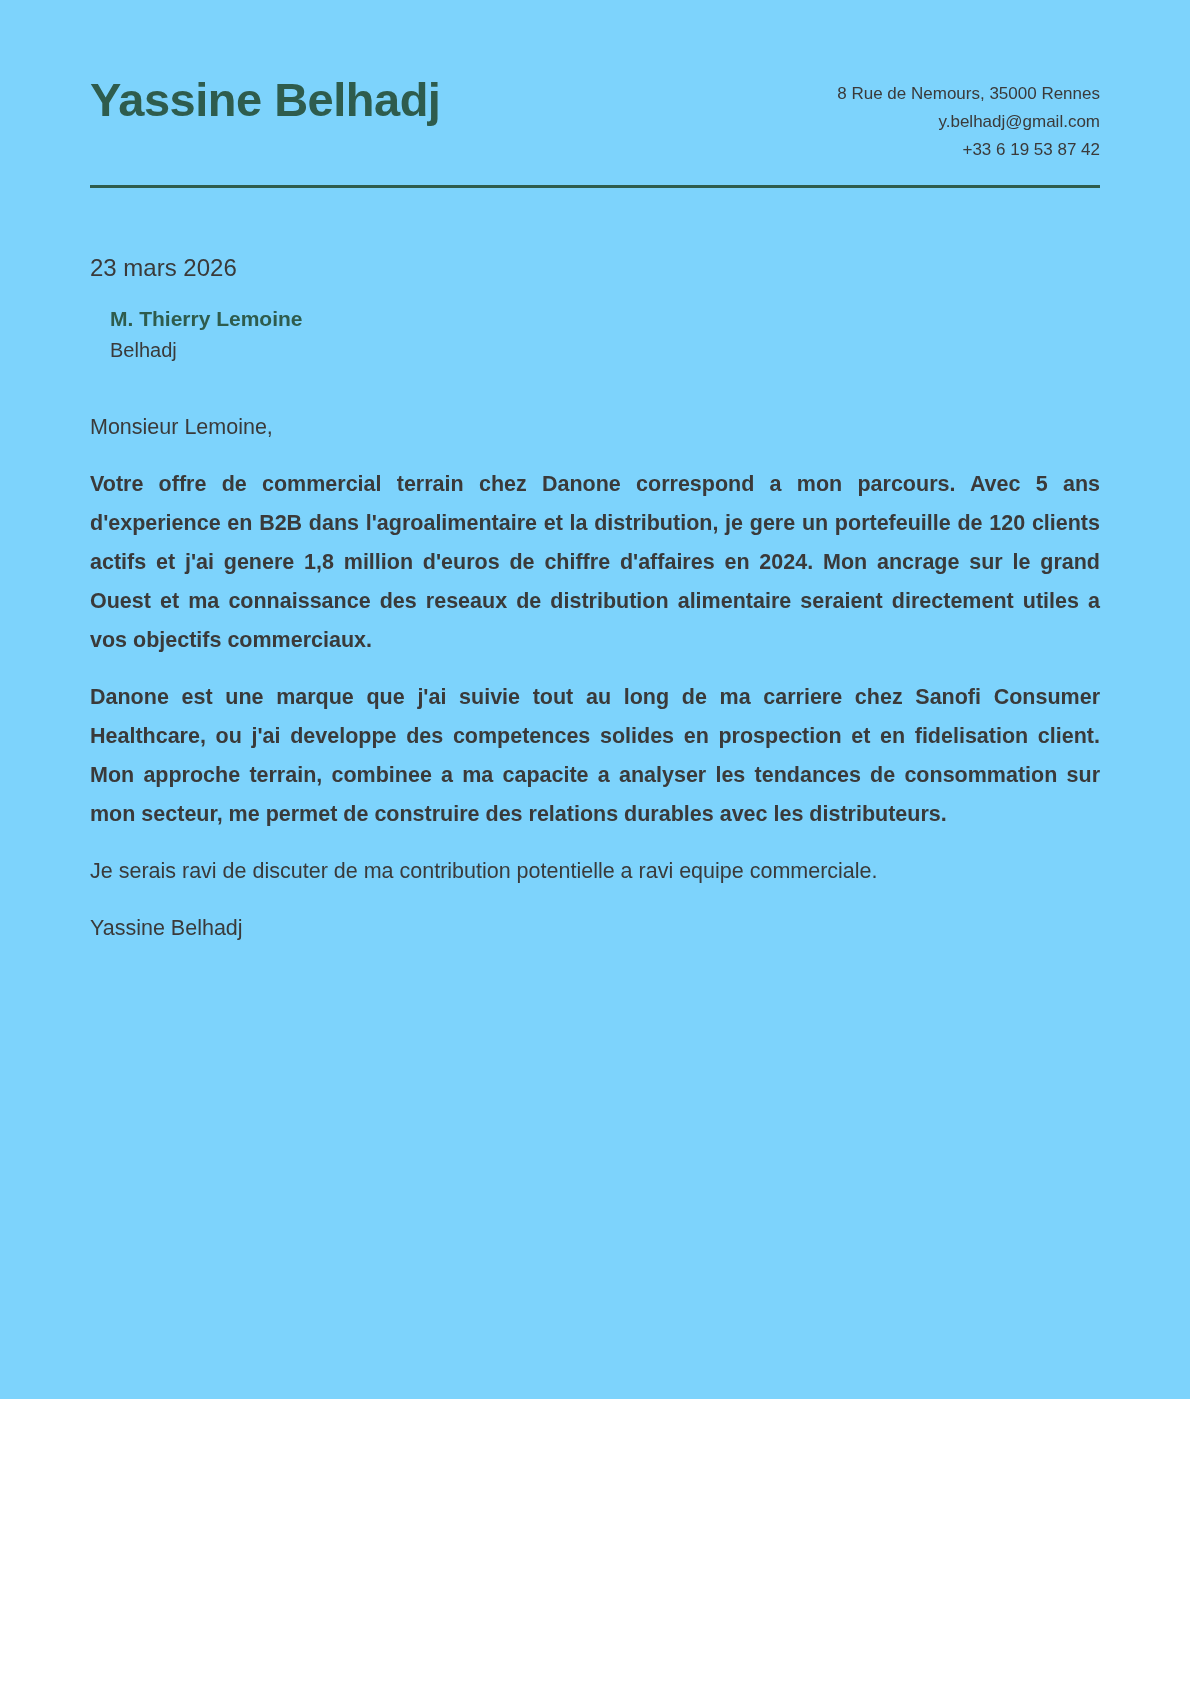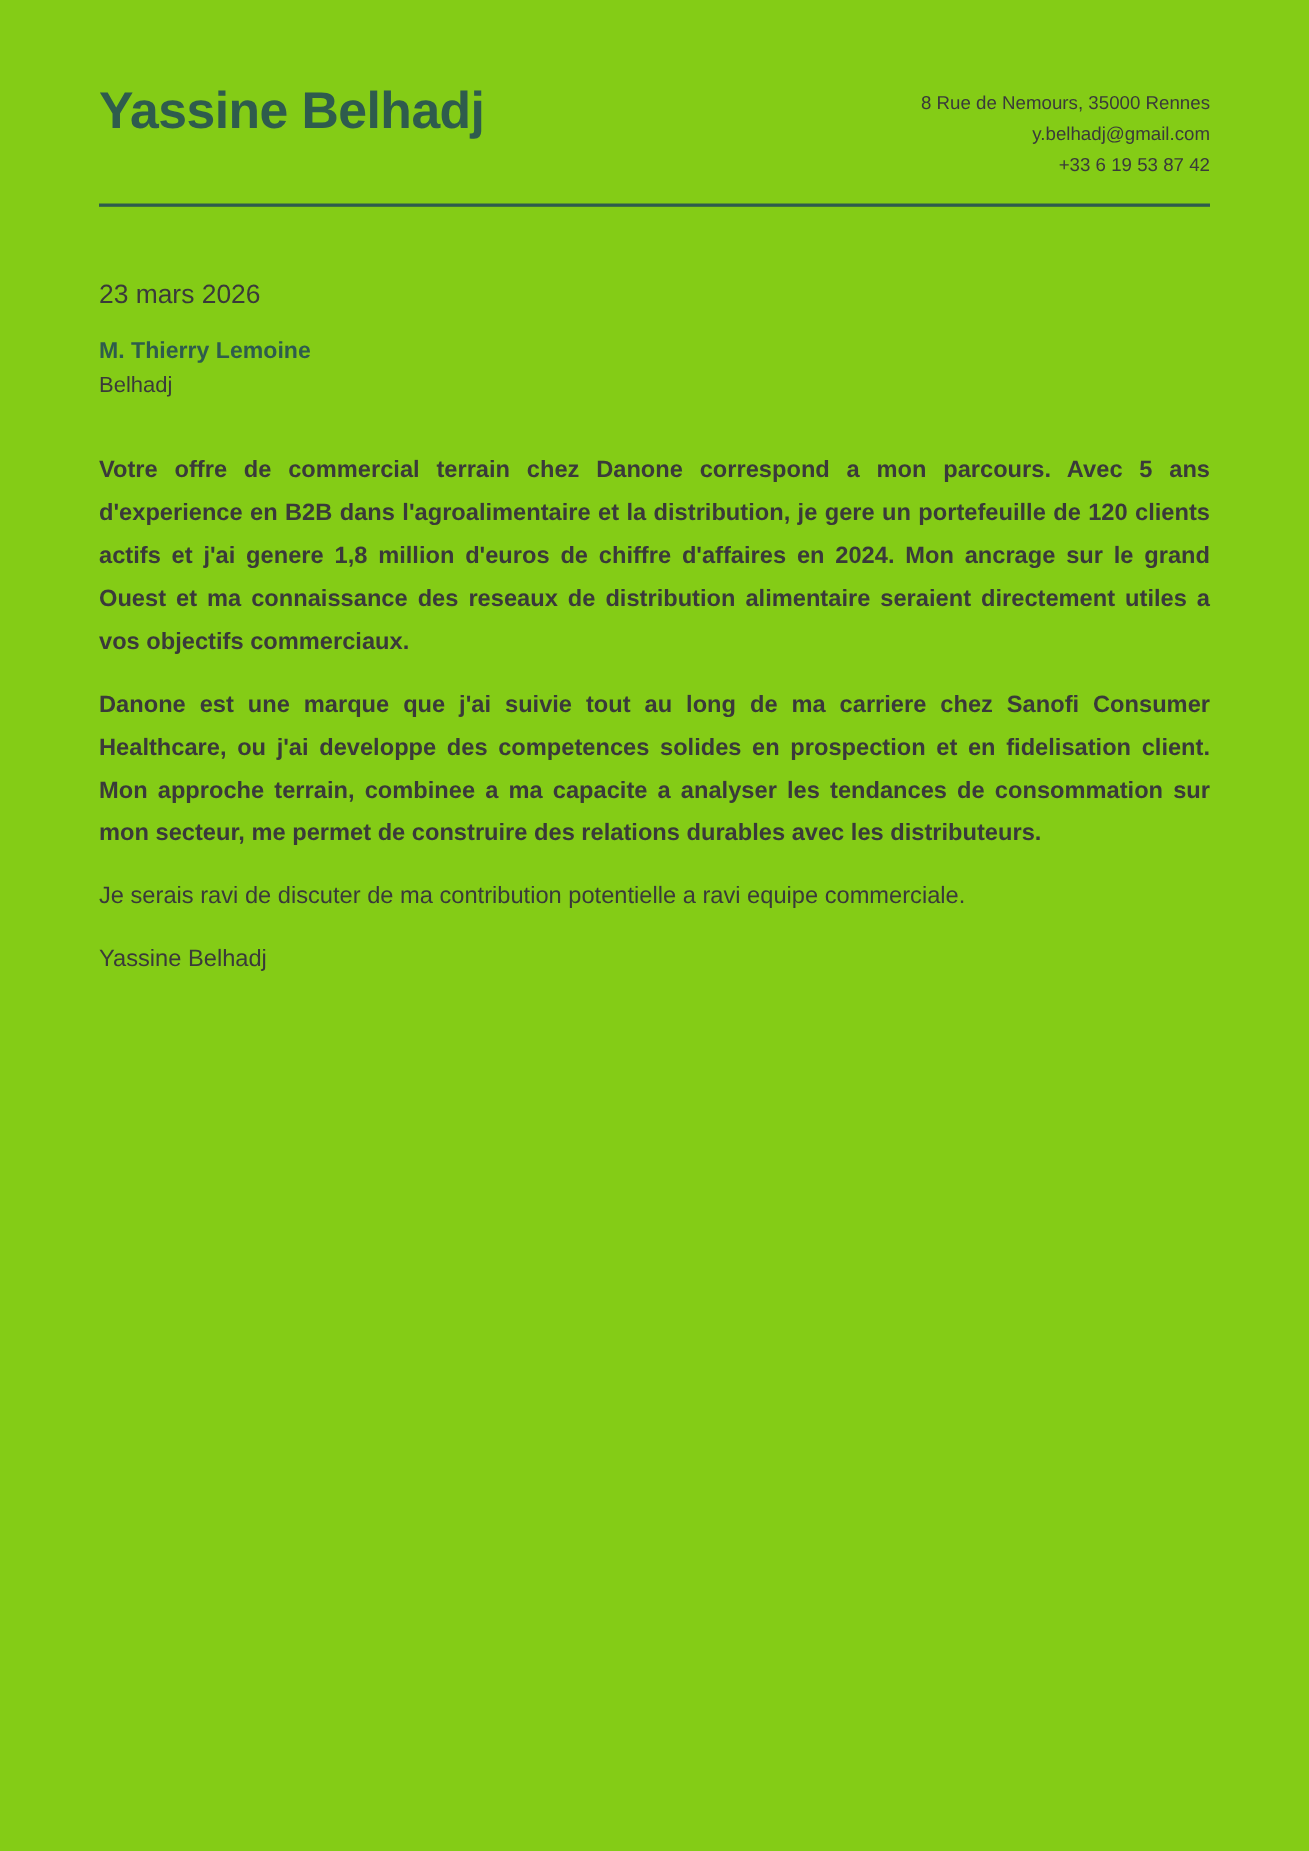--- a/index.html
+++ b/index.html
@@ -9,23 +9,23 @@
   *{box-sizing:border-box;}
   html,body{margin:0;padding:0;background:#ffffff;}
   body{
     font-family:"Liberation Sans","DejaVu Sans",sans-serif;
     color:var(--text);
     -webkit-font-smoothing:antialiased;
   }
   .page{
     position:relative;
     width:1190px;
-    height:1683px;
+    height:1399px;
     margin:0 auto;
-    background:#84cc16;
+    background:#7dd3fc;
     padding:72px 90px 0 90px;
     overflow:hidden;
   }
   
   .letter-header{
     display:flex;
     justify-content:space-between;
     align-items:flex-start;
   }
   .applicant-name{
@@ -55,20 +55,21 @@
     margin:21px 0 0 0;
   }
   
   .letter-date{
     margin-top:66px;
     font-size:24px;
     line-height:27px;
   }
   .recipient{
     margin-top:24px;
+    margin-left:20px;
   }
   .recipient-name{
     font-size:21px;
     line-height:28px;
     font-weight:700;
     color:var(--accent);
   }
   .recipient-company{
     margin-top:4px;
     font-size:20px;
@@ -108,20 +109,21 @@
 
   <main>
     <div class="letter-date">23 mars 2026</div>
 
     <div class="recipient">
       <div class="recipient-name">M. Thierry Lemoine</div>
       <div class="recipient-company">Belhadj</div>
     </div>
 
     <div class="letter-body">
+      <p>Monsieur Lemoine,</p>
       <p class="justified">Votre offre de commercial terrain chez Danone correspond a mon parcours. Avec 5 ans d'experience en B2B dans l'agroalimentaire et la distribution, je gere un portefeuille de 120 clients actifs et j'ai genere 1,8 million d'euros de chiffre d'affaires en 2024. Mon ancrage sur le grand Ouest et ma connaissance des reseaux de distribution alimentaire seraient directement utiles a vos objectifs commerciaux.</p>
       <p class="justified">Danone est une marque que j'ai suivie tout au long de ma carriere chez Sanofi Consumer Healthcare, ou j'ai developpe des competences solides en prospection et en fidelisation client. Mon approche terrain, combinee a ma capacite a analyser les tendances de consommation sur mon secteur, me permet de construire des relations durables avec les distributeurs.</p>
       <p>Je serais ravi de discuter de ma contribution potentielle a ravi equipe commerciale.</p>
       <p>Yassine Belhadj</p>
     </div>
   </main>
 
 </div>
 
 </body></html>

